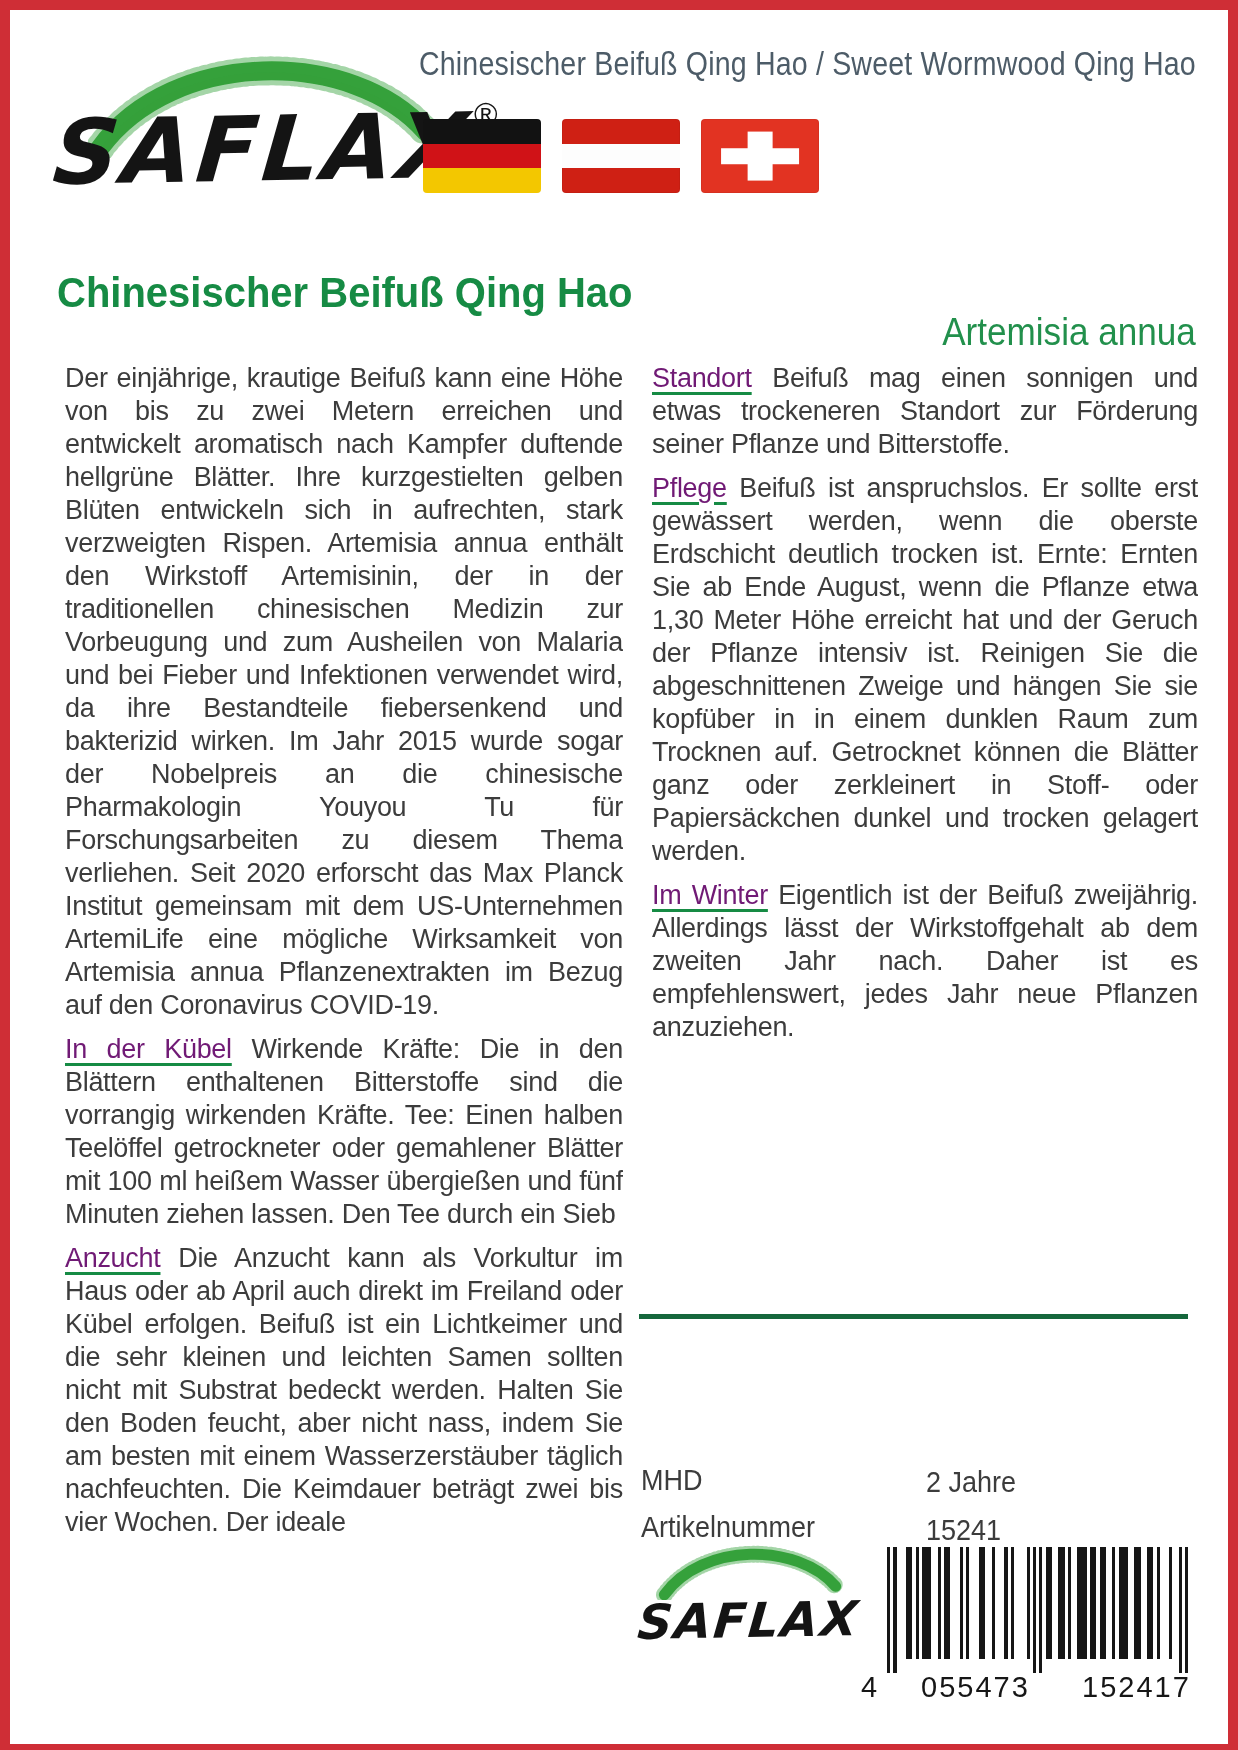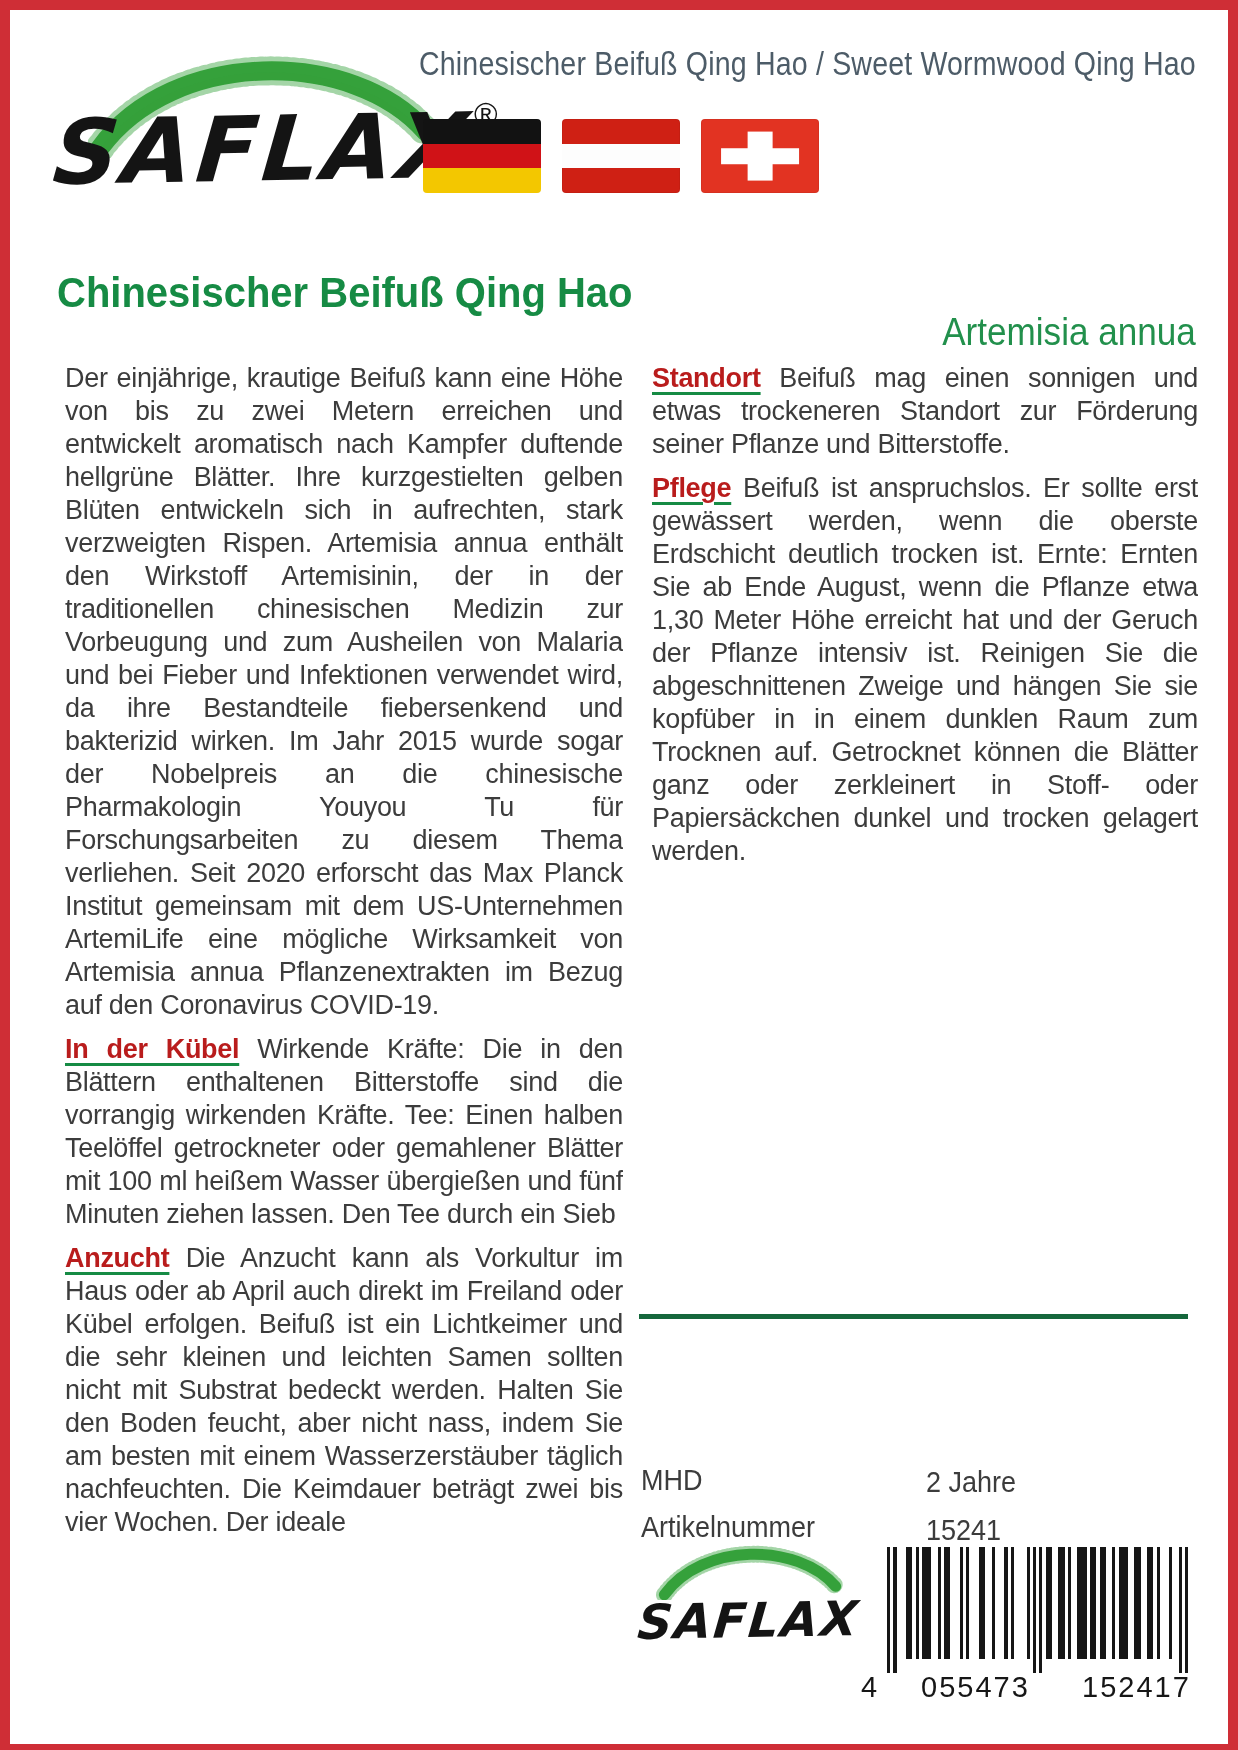--- a/index.html
+++ b/index.html
@@ -42,21 +42,21 @@
   .species{
     position:absolute; right:32px; top:300px; font-size:39px; font-weight:400;
     color:#22904c; white-space:nowrap; transform:scaleX(0.9); transform-origin:100% 0;
   }
   
   .col{position:absolute; top:352px; font-size:27px; line-height:33px; letter-spacing:-0.3px; text-align:justify;}
   .col p{margin:0 0 11px 0;}
   .col-left{left:55px; width:558px; height:1345px; overflow:hidden;}
   .col-right{left:642px; width:546px; height:960px; overflow:hidden;}
   .sec-title{
-    color:#b91c1c; font-weight:700;
+    color:#701a75; font-weight:400;
     text-decoration:underline; text-decoration-thickness:3px; text-underline-offset:5px;
     text-decoration-color:#168b44;
   }
   
   .rule-green{position:absolute; left:629px; top:1304px; width:549px; height:5px; background:#15673c;}
   .kv{position:absolute; font-size:30px; line-height:34px; color:#3c3c3c; transform:scaleX(0.9); transform-origin:0 0; white-space:nowrap;}
   .kv-mhd{left:631px; top:1453px;}
   .kv-mhd-v{left:916px; top:1455px;}
   .kv-art{left:631px; top:1500px;}
   .kv-art-v{left:916px; top:1503px;}
@@ -106,20 +106,21 @@
 
   <div class="col col-left">
     <p>Der einjährige, krautige Beifuß kann eine Höhe von bis zu zwei Metern erreichen und entwickelt aromatisch nach Kampfer duftende hellgrüne Blätter. Ihre kurzgestielten gelben Blüten entwickeln sich in aufrechten, stark verzweigten Rispen. Artemisia annua enthält den Wirkstoff Artemisinin, der in der traditionellen chinesischen Medizin zur Vorbeugung und zum Ausheilen von Malaria und bei Fieber und Infektionen verwendet wird, da ihre Bestandteile fiebersenkend und bakterizid wirken. Im Jahr 2015 wurde sogar der Nobelpreis an die chinesische Pharmakologin Youyou Tu für Forschungsarbeiten zu diesem Thema verliehen. Seit 2020 erforscht das Max Planck Institut gemeinsam mit dem US-Unternehmen ArtemiLife eine mögliche Wirksamkeit von Artemisia annua Pflanzenextrakten im Bezug auf den Coronavirus COVID-19.</p>
     <p><span class="sec-title">In der Kübel</span> <span>Wirkende Kräfte: Die in den Blättern enthaltenen Bitterstoffe sind die vorrangig wirkenden Kräfte. Tee: Einen halben Teelöffel getrockneter oder gemahlener Blätter mit 100 ml heißem Wasser übergießen und fünf Minuten ziehen lassen. Den Tee durch ein Sieb</span></p>
     <p><span class="sec-title">Anzucht</span> <span>Die Anzucht kann als Vorkultur im Haus oder ab April auch direkt im Freiland oder Kübel erfolgen. Beifuß ist ein Lichtkeimer und die sehr kleinen und leichten Samen sollten nicht mit Substrat bedeckt werden. Halten Sie den Boden feucht, aber nicht nass, indem Sie am besten mit einem Wasserzerstäuber täglich nachfeuchten. Die Keimdauer beträgt zwei bis vier Wochen. Der ideale</span></p>
   </div>
 
   <div class="col col-right">
     <p><span class="sec-title">Standort</span> <span>Beifuß mag einen sonnigen und etwas trockeneren Standort zur Förderung seiner Pflanze und Bitterstoffe.</span></p>
     <p><span class="sec-title">Pflege</span> <span>Beifuß ist anspruchslos. Er sollte erst gewässert werden, wenn die oberste Erdschicht deutlich trocken ist. Ernte: Ernten Sie ab Ende August, wenn die Pflanze etwa 1,30 Meter Höhe erreicht hat und der Geruch der Pflanze intensiv ist. Reinigen Sie die abgeschnittenen Zweige und hängen Sie sie kopfüber in in einem dunklen Raum zum Trocknen auf. Getrocknet können die Blätter ganz oder zerkleinert in Stoff- oder Papiersäckchen dunkel und trocken gelagert werden.</span></p>
+    <p><span class="sec-title">Im Winter</span> <span>Eigentlich ist der Beifuß zweijährig. Allerdings lässt der Wirkstoffgehalt ab dem zweiten Jahr nach. Daher ist es empfehlenswert, jedes Jahr neue Pflanzen anzuziehen.</span></p>
   </div>
 
   <div class="rule-green"></div>
 
   <div class="kv kv-mhd">MHD</div>
   <div class="kv kv-mhd-v">2 Jahre</div>
   <div class="kv kv-art">Artikelnummer</div>
   <div class="kv kv-art-v">15241</div>
 
   <svg class="logo-arc-small" width="208" height="62" viewBox="0 0 350 118">

